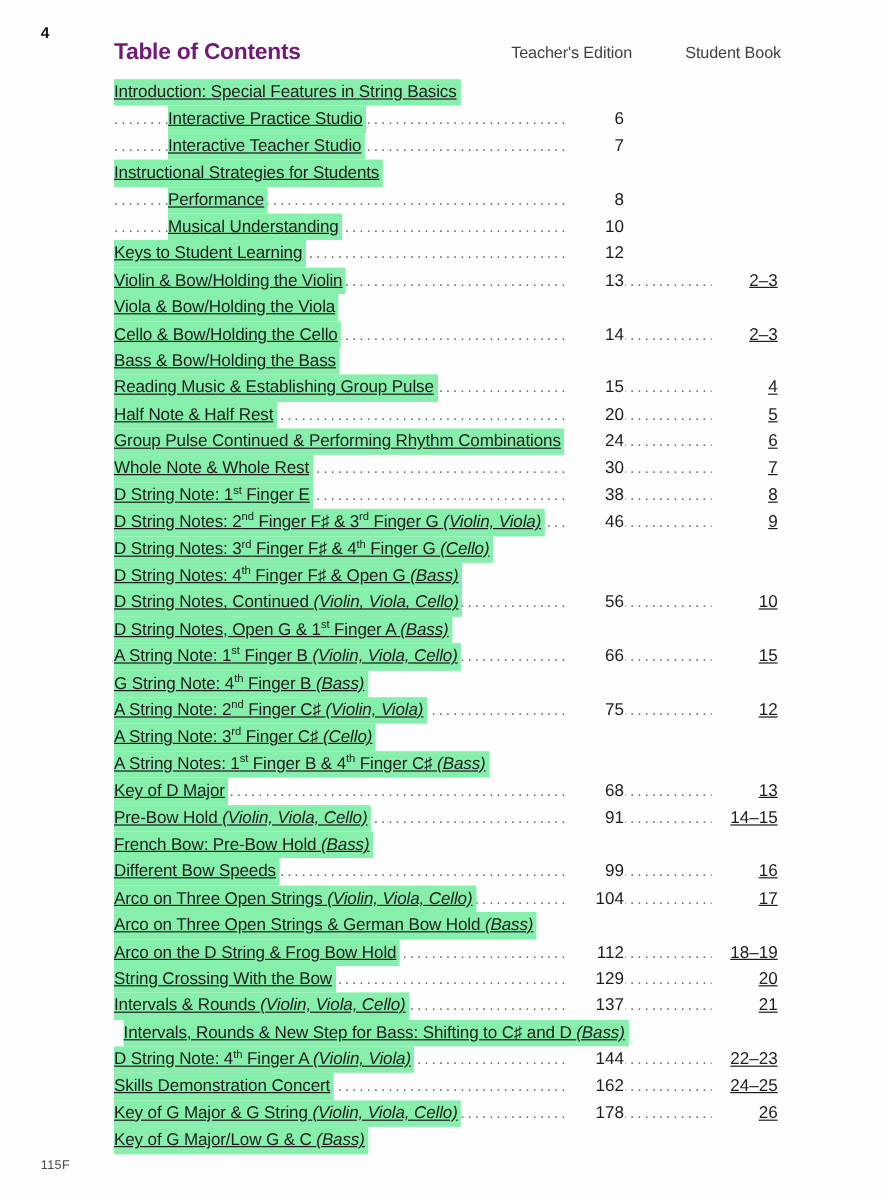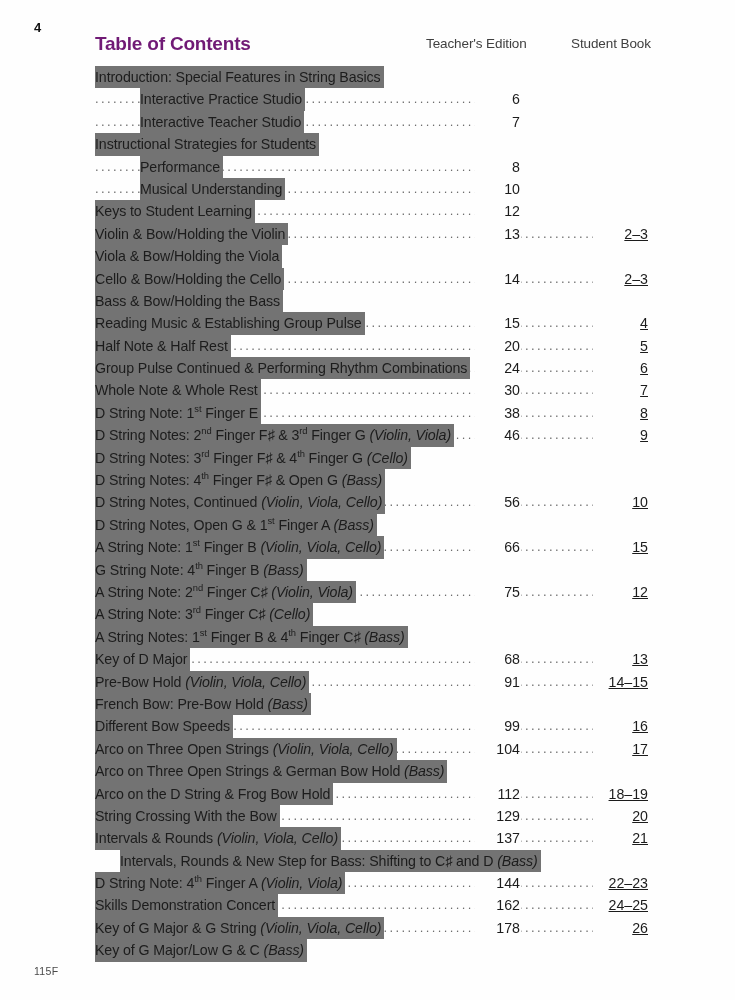--- a/index.html
+++ b/index.html
@@ -72,30 +72,31 @@
 
   .row {
     position: relative;
     height: 22.4px;
     line-height: 22.4px;
     font-size: 14.2px;
     white-space: nowrap;
     color: #1c1c1c;
   }
   .row.indent-1 .label { left: 45px; }
-  .row.indent-sm .label { left: 25px; }
+  .row.indent-sm .label { left: 8px; }
 
   .label {
     position: absolute;
     left: 0;
     top: 0;
     z-index: 2;
-    background: #737373;
+    background: #86efac;
     padding-right: 3px;
     letter-spacing: -0.1px;
+    text-decoration: underline;
   }
   .label i {
     font-style: italic;
   }
   .label sup {
     font-size: 0.66em;
     vertical-align: super;
     line-height: 0;
   }
 

